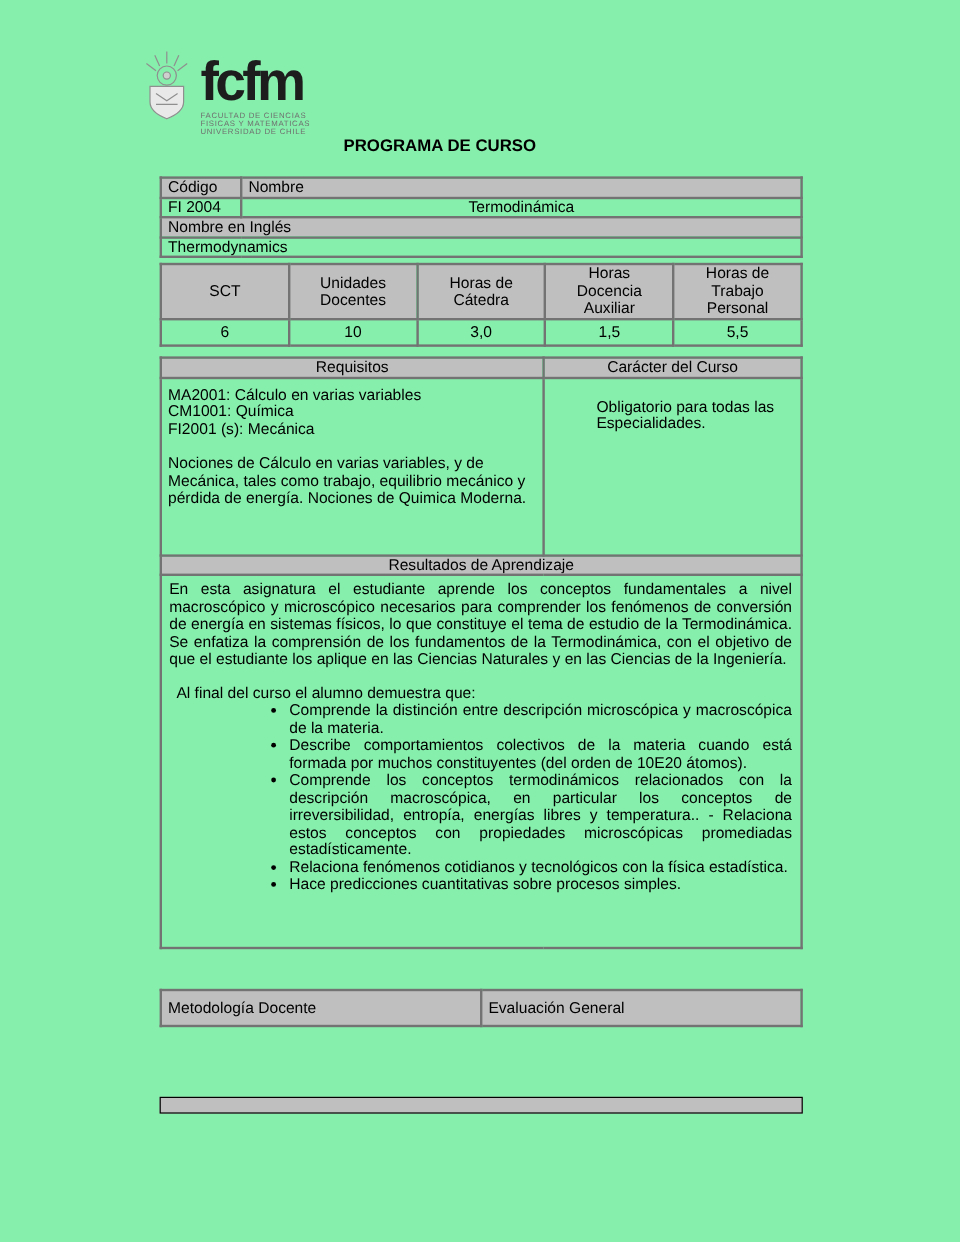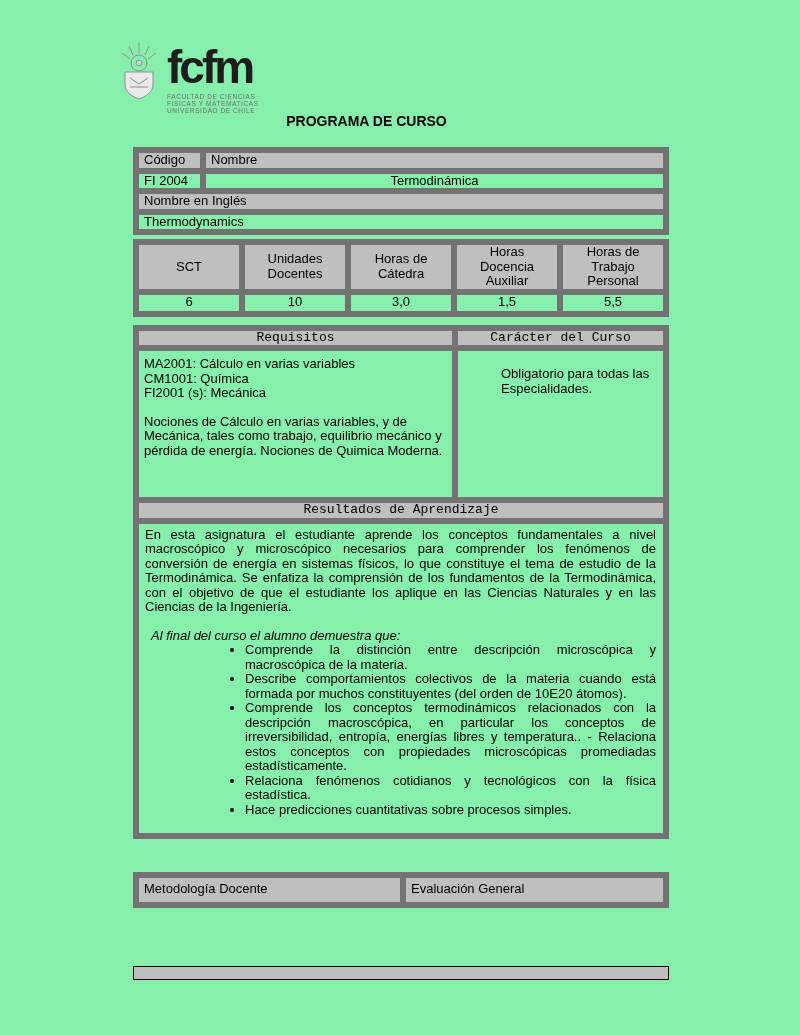--- a/index.html
+++ b/index.html
@@ -25,47 +25,47 @@
   
   .doc-title {
     position: absolute; top: 113px; left: 0; width: 733px;
     text-align: center; font-weight: bold; font-size: 14px;
   }
 
   
   .content { position: absolute; left: 133px; top: 147px; width: 536px; }
   table.doc-table { border-collapse: collapse; width: 536px; table-layout: fixed; }
   table.doc-table td {
-    border: 6px solid #737373; padding: 0 5px;
+    border: 2px solid #737373; padding: 0 5px;
     font-size: 13px; line-height: 14.5px; vertical-align: middle; overflow: hidden;
   }
   .gray { background: #BFBFBF; }
   .center { text-align: center; }
   .top { vertical-align: top !important; }
   .justify { text-align: justify; }
 
   .tA tr { height: 16px; }
   .tA tr.short { height: 15px; }
 
   .tB { margin-top: 4px; }
   .tB tr.hdr { height: 46px; }
   .tB tr.val { height: 22px; }
   .hdr-wrap { max-width: 72px; margin: 0 auto; text-align: center; }
 
   .tC { margin-top: 8px; }
-  .tC tr.hrow { height: 15px; font-family: Liberation Mono, monospace; }
+  .tC tr.hrow { height: 15px; }
   .req-cell { height: 140px; padding-top: 6px !important; }
   .req-note { margin-top: 14px; }
   .caracter-cell { padding-top: 16px !important; }
   .caracter-cell div { max-width: 200px; margin-left: 38px; }
 
   .resultados-cell { height: 305px; padding: 4px 7px 0 6px !important; }
   .resultados-cell p { margin: 0; }
   .blank-line { height: 14px; }
-  .subtitle { padding-left: 6px; font-style: italic; }
+  .subtitle { padding-left: 6px; }
   ul.outcomes { margin: 0; padding: 0 0 0 100px; }
   ul.outcomes li { text-align: justify; }
 
   .tE { margin-top: 33px; }
   .tE tr.hrow { height: 30px; }
   .method-cell { height: 103px; padding-top: 18px !important; padding-left: 12px !important; }
   .method-gap { height: 16px; }
   .eval-cell { height: 103px; padding-top: 12px !important; }
   .eval-cell div { max-width: 242px; }
 

